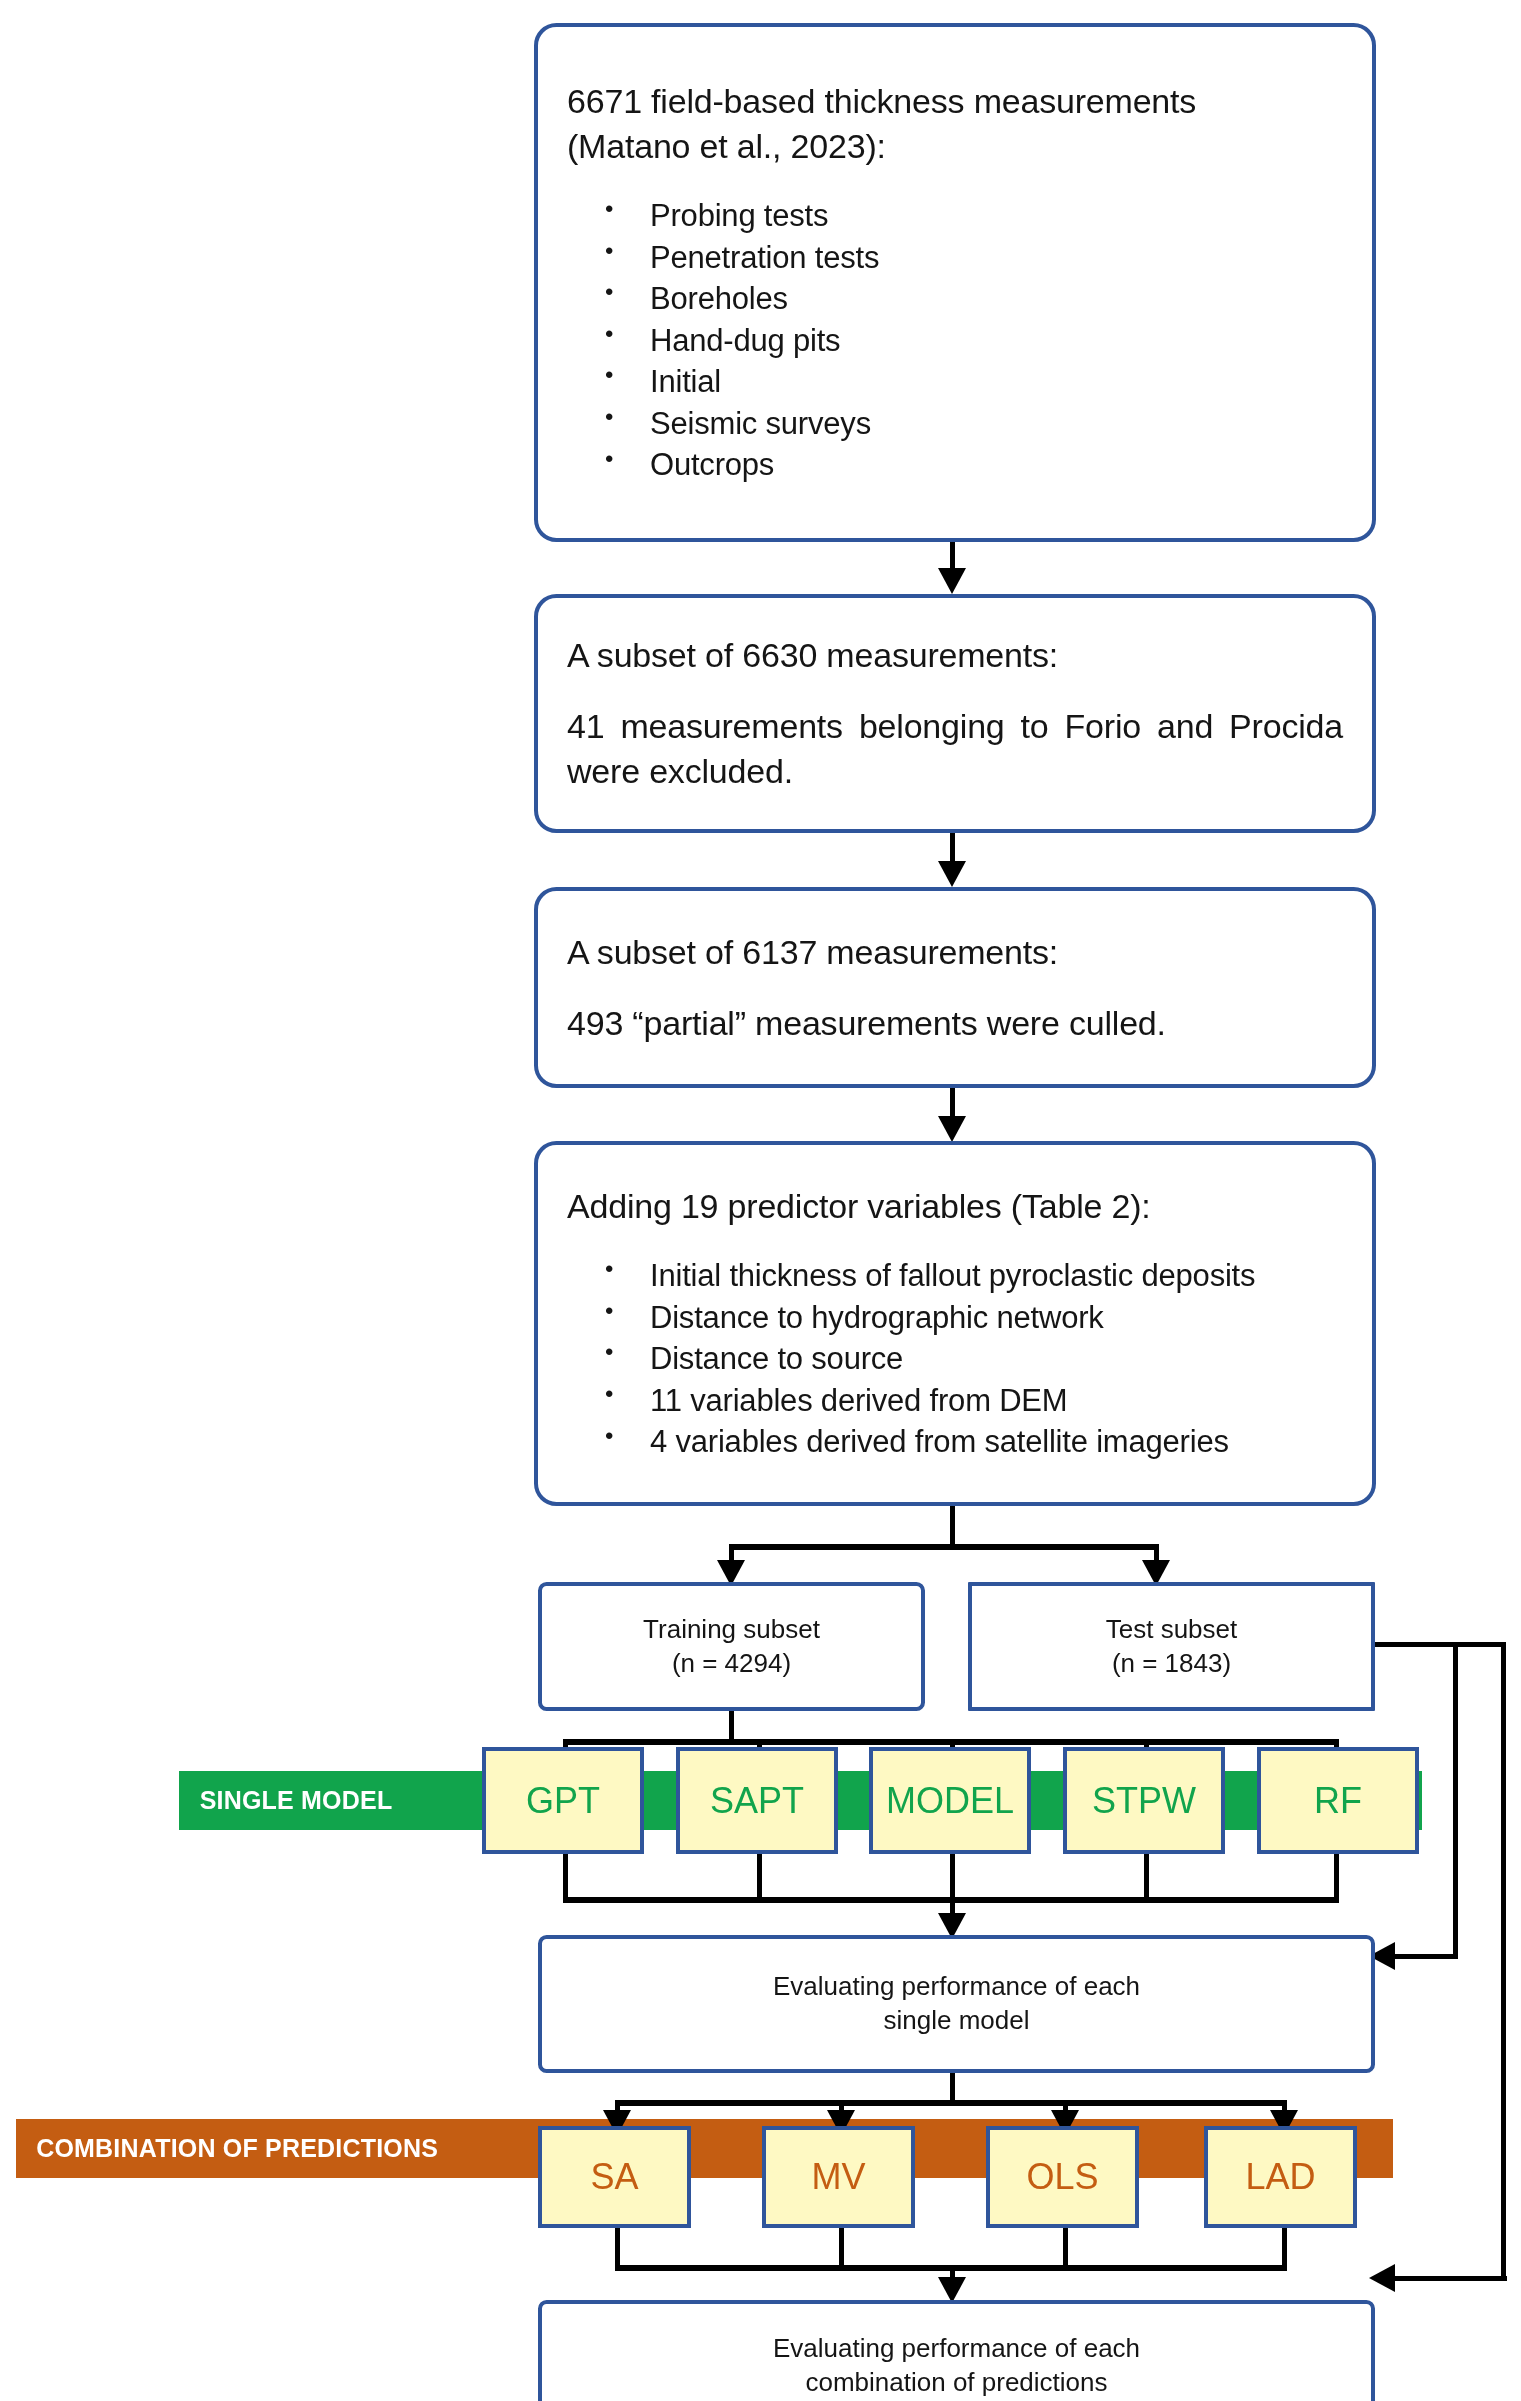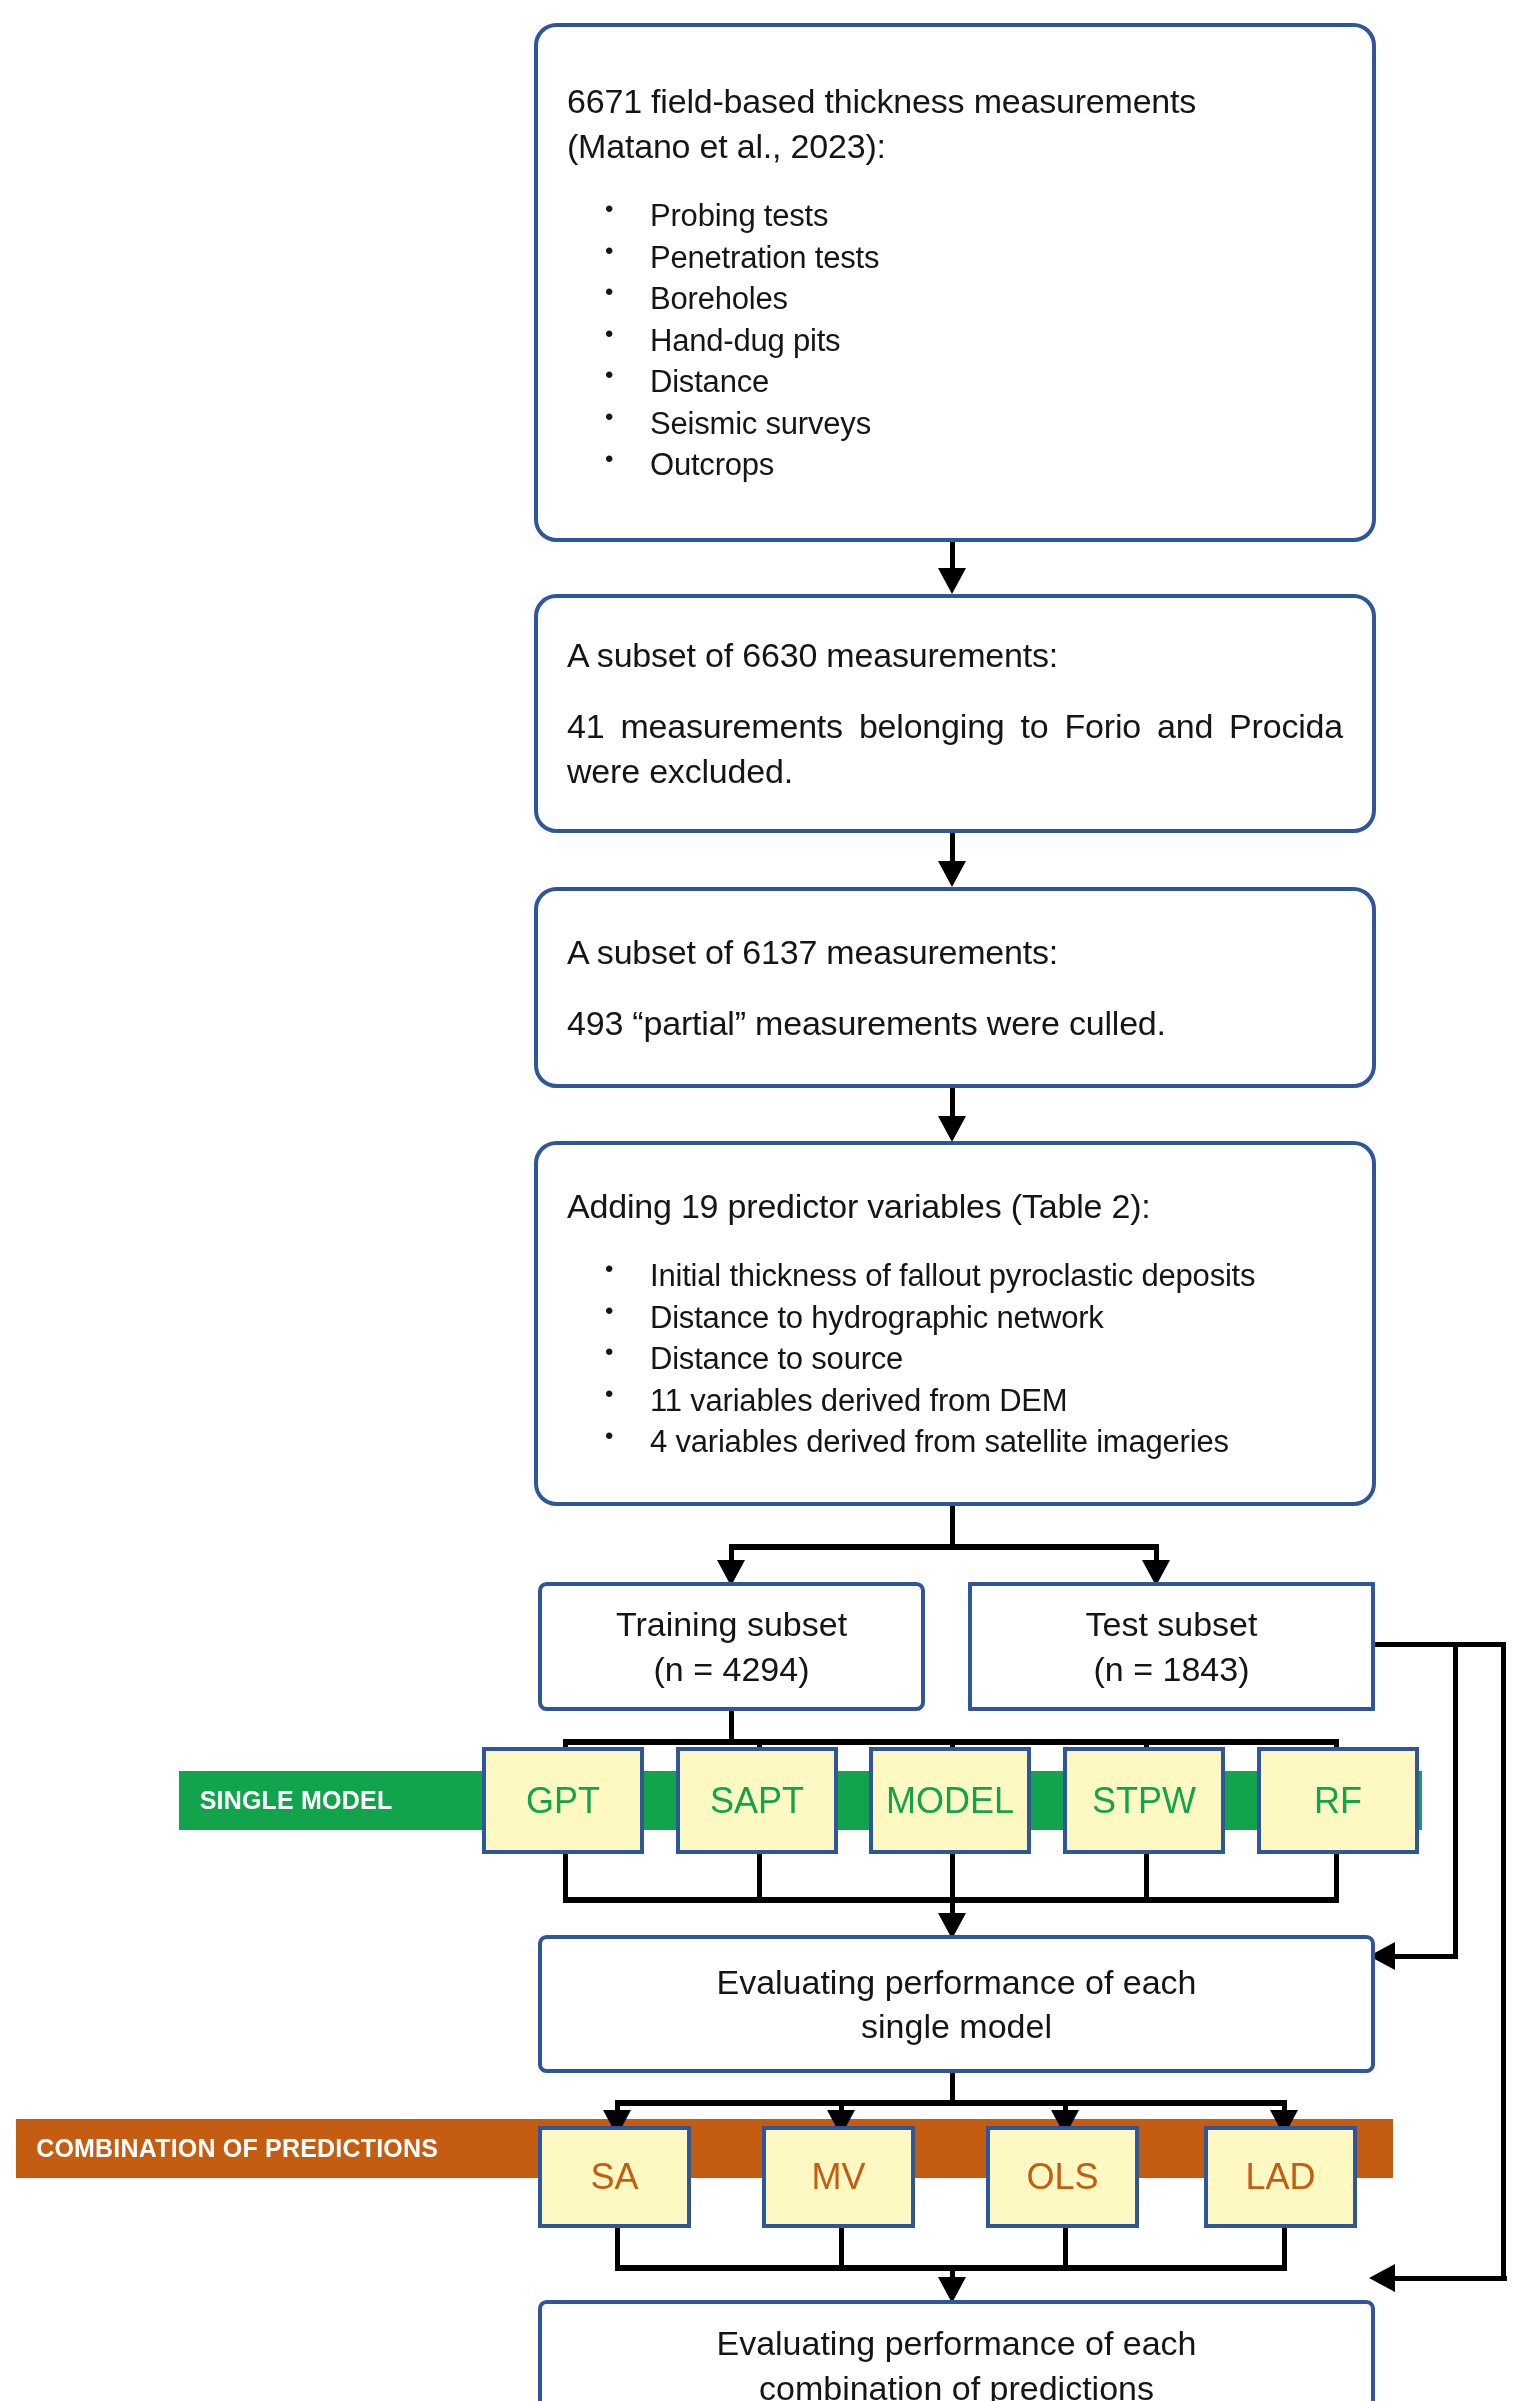--- a/index.html
+++ b/index.html
@@ -63,21 +63,21 @@
     letter-spacing: -0.2px;
   }
   ul.blist li::before {
     content: "\2022";
     position: absolute;
     left: 38px;
     top: -1.7px;
     font-size: 24px;
   }
   .sub-title {
-    font-size: 34px;
+    font-size: 26px;
     color: #151515;
     line-height: 1.3;
     text-align: center;
   }
   
   .chip {
     position: absolute;
     box-sizing: border-box;
     background: #fef9c3;
     border: 4.3px solid #2F559B;
@@ -140,21 +140,21 @@
   <div class="fbox" style="left:534px; top:23px; width:842px; height:519px;">
     <div class="fbox-inner">
       <div class="btitle">6671 field-based thickness measurements</div>
       <div class="btitle">(Matano et al., 2023):</div>
       <div class="bgap"></div>
       <ul class="blist">
         <li>Probing tests</li>
         <li>Penetration tests</li>
         <li>Boreholes</li>
         <li>Hand-dug pits</li>
-        <li>Distance</li>
+        <li>Initial</li>
         <li>Seismic surveys</li>
         <li>Outcrops</li>
       </ul>
     </div>
   </div>
 
   <div class="ln" style="left:950px; top:542px; width:5.2px; height:34px;"></div>
   <div class="arrow-down" style="left:938px; top:568px;"></div>
 
   <div class="fbox" style="left:534px; top:594px; width:842px; height:239px;">

